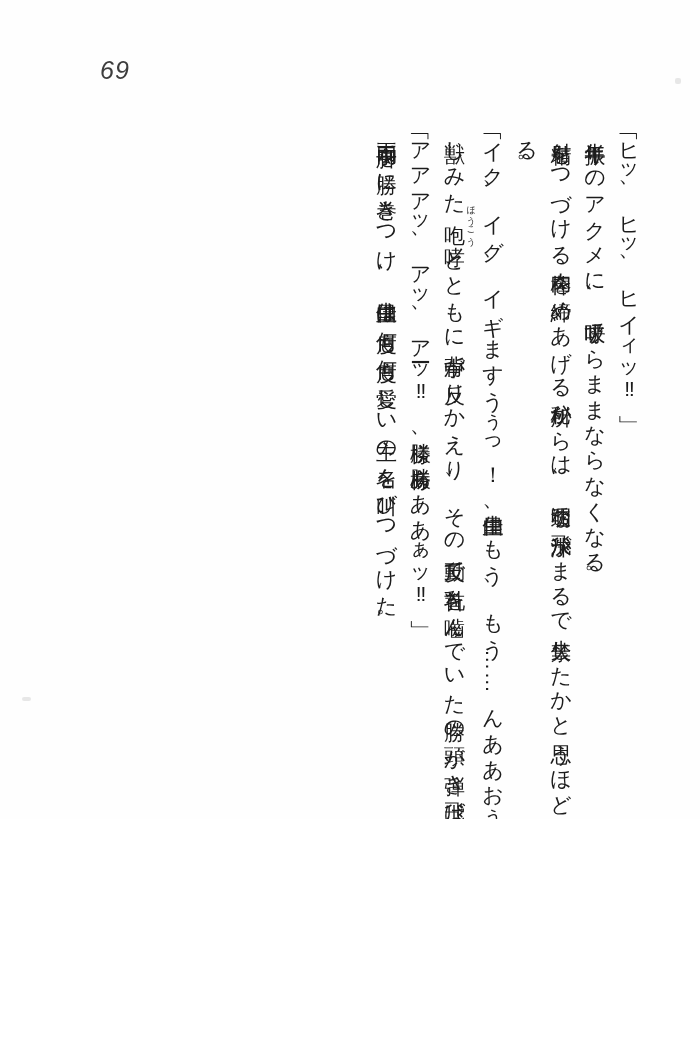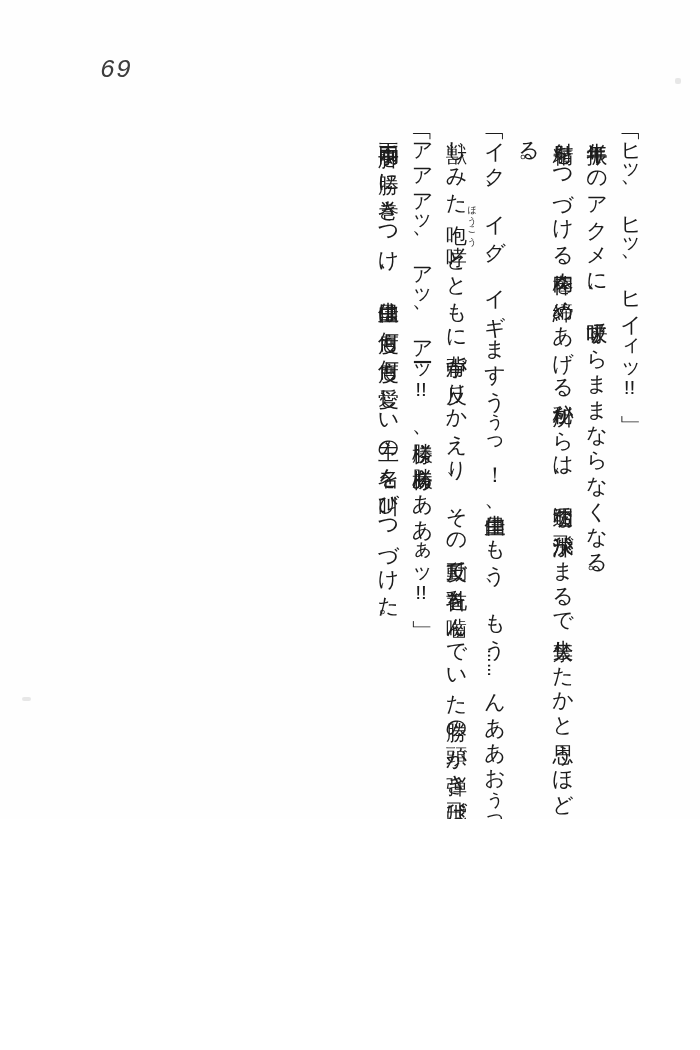--- a/index.html
+++ b/index.html
@@ -6,21 +6,21 @@
     margin: 0;
     padding: 0;
     background: #ffffff;
   }
   .page {
     position: relative;
     width: 700px;
     height: 819px;
     background: #fefefe;
     overflow: hidden;
-    font-family: Liberation Mono, monospace;
+    font-family: Liberation Sans, sans-serif;
   }
   .page-number {
     position: absolute;
     left: 100px;
     top: 56px;
     font-size: 25px;
     font-style: italic;
     color: #3d3d3d;
     letter-spacing: 1px;
   }

